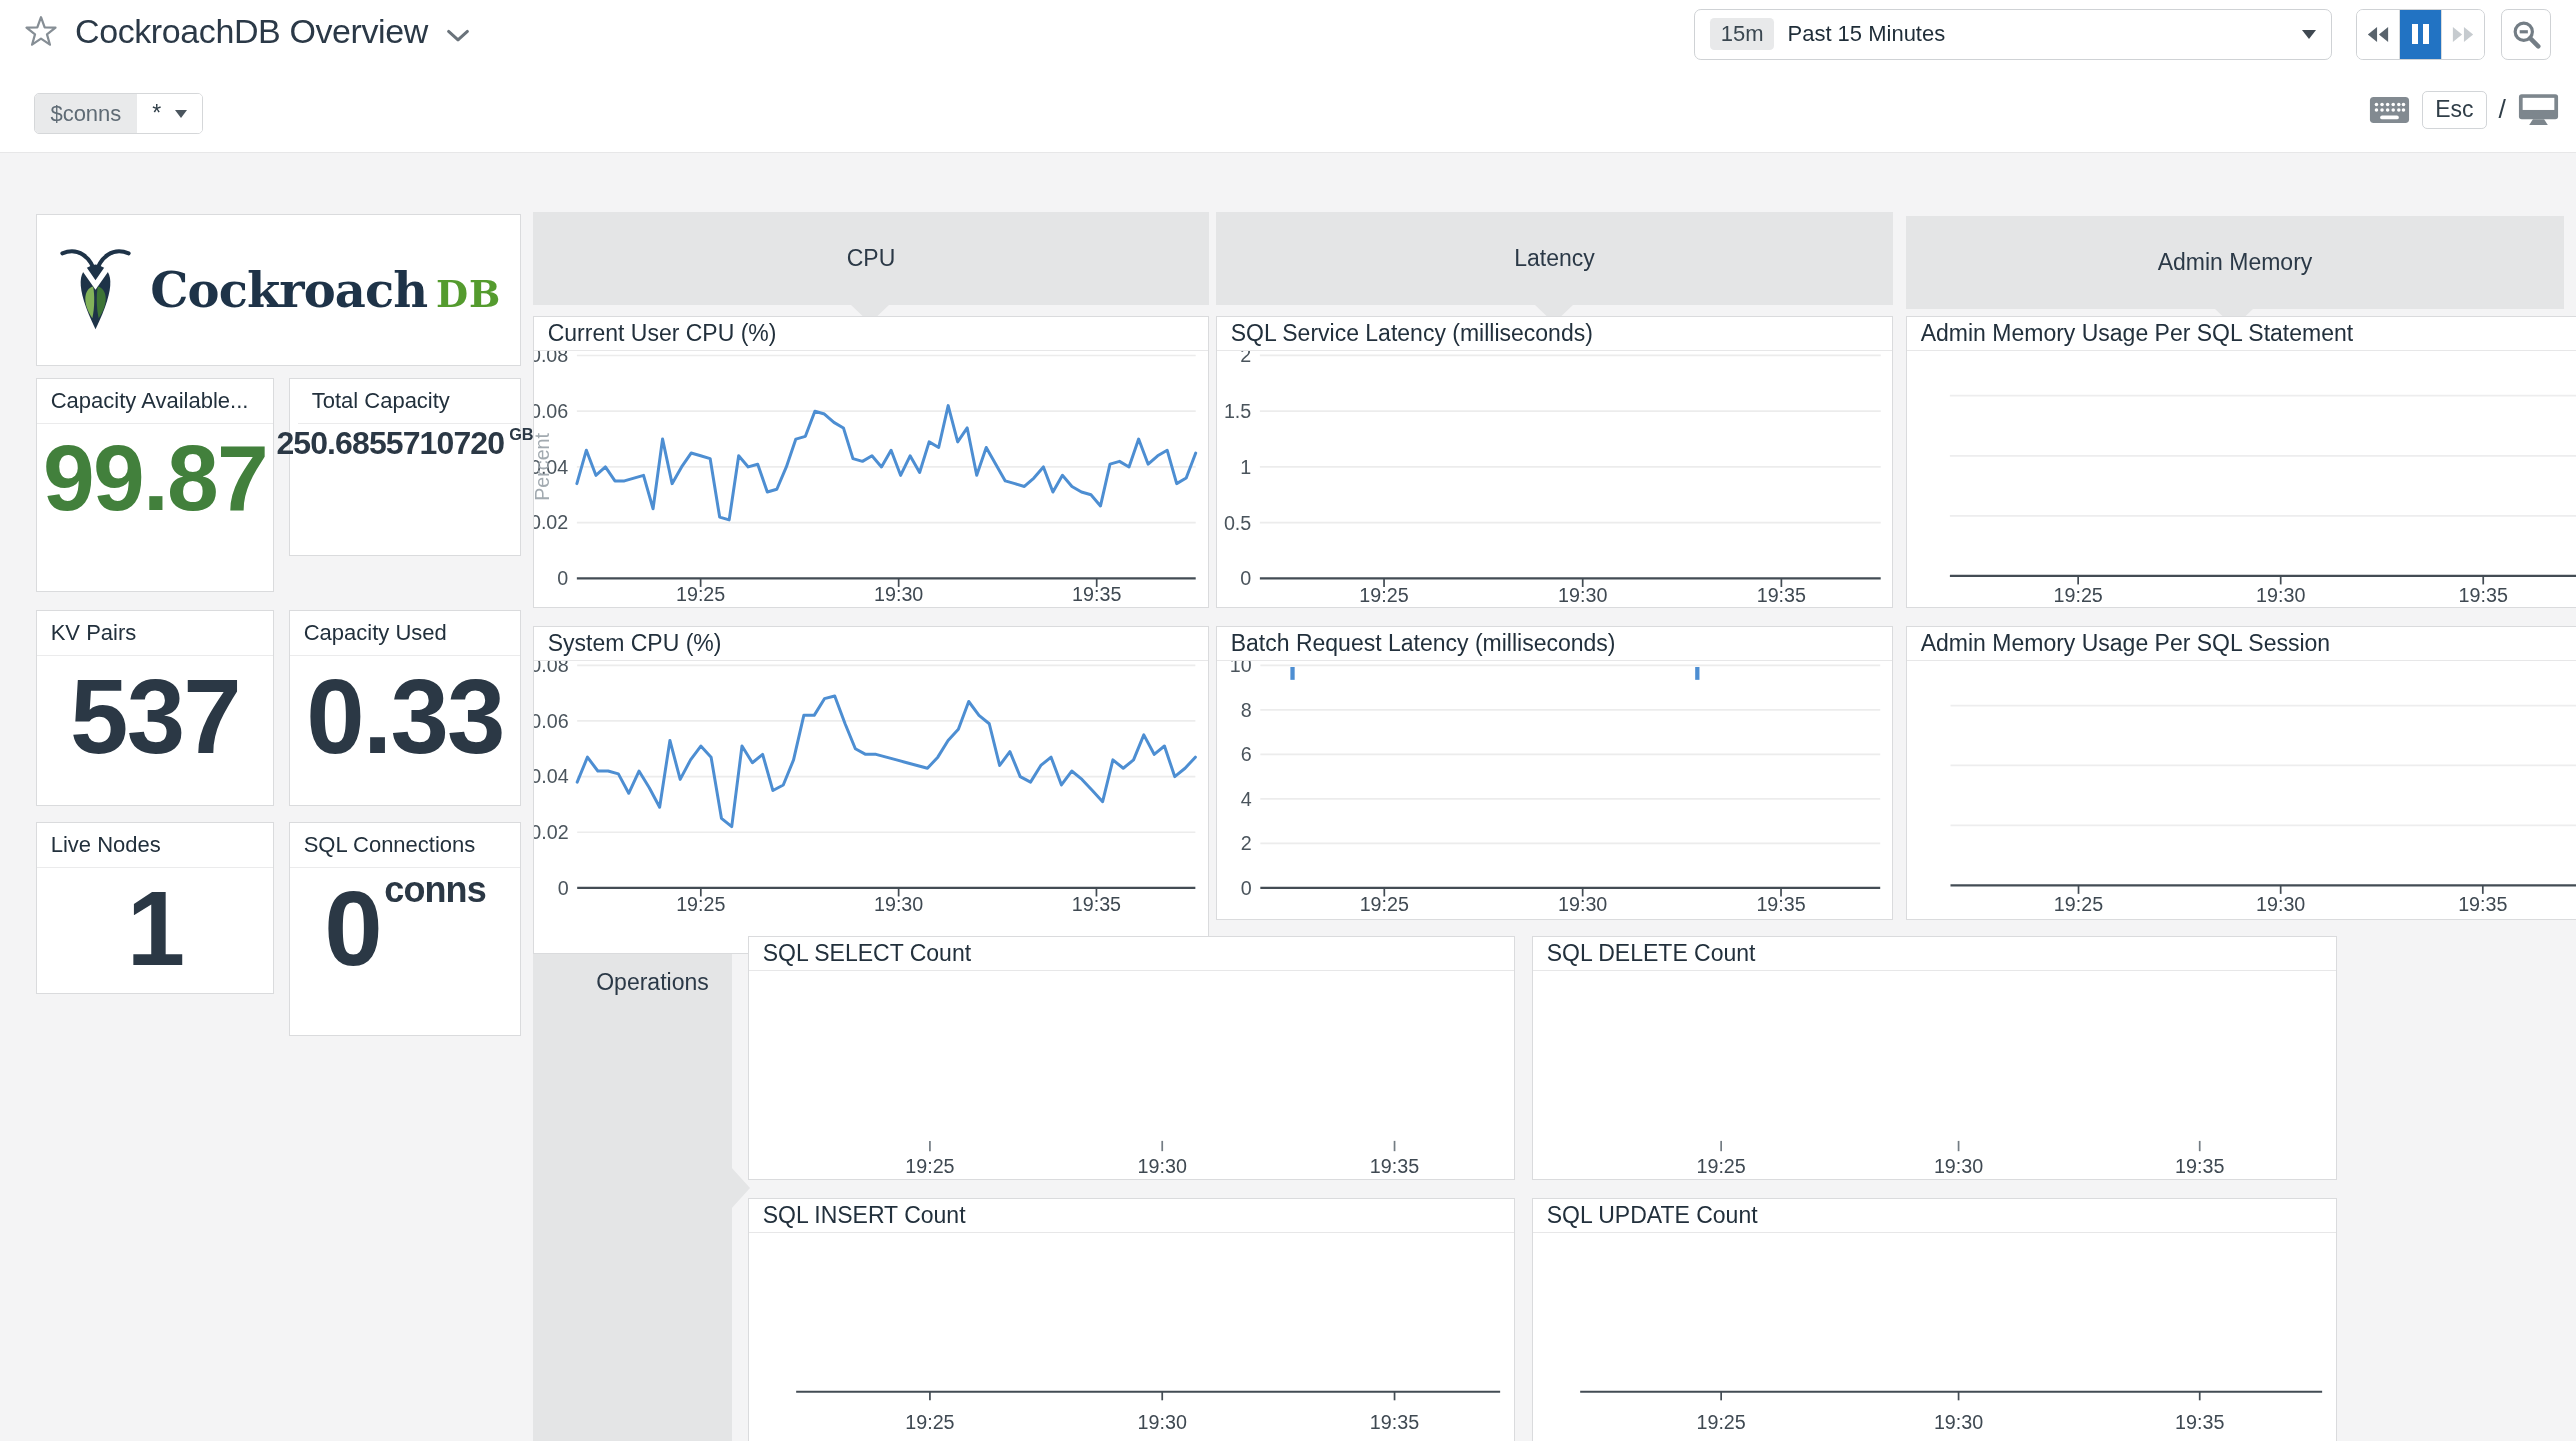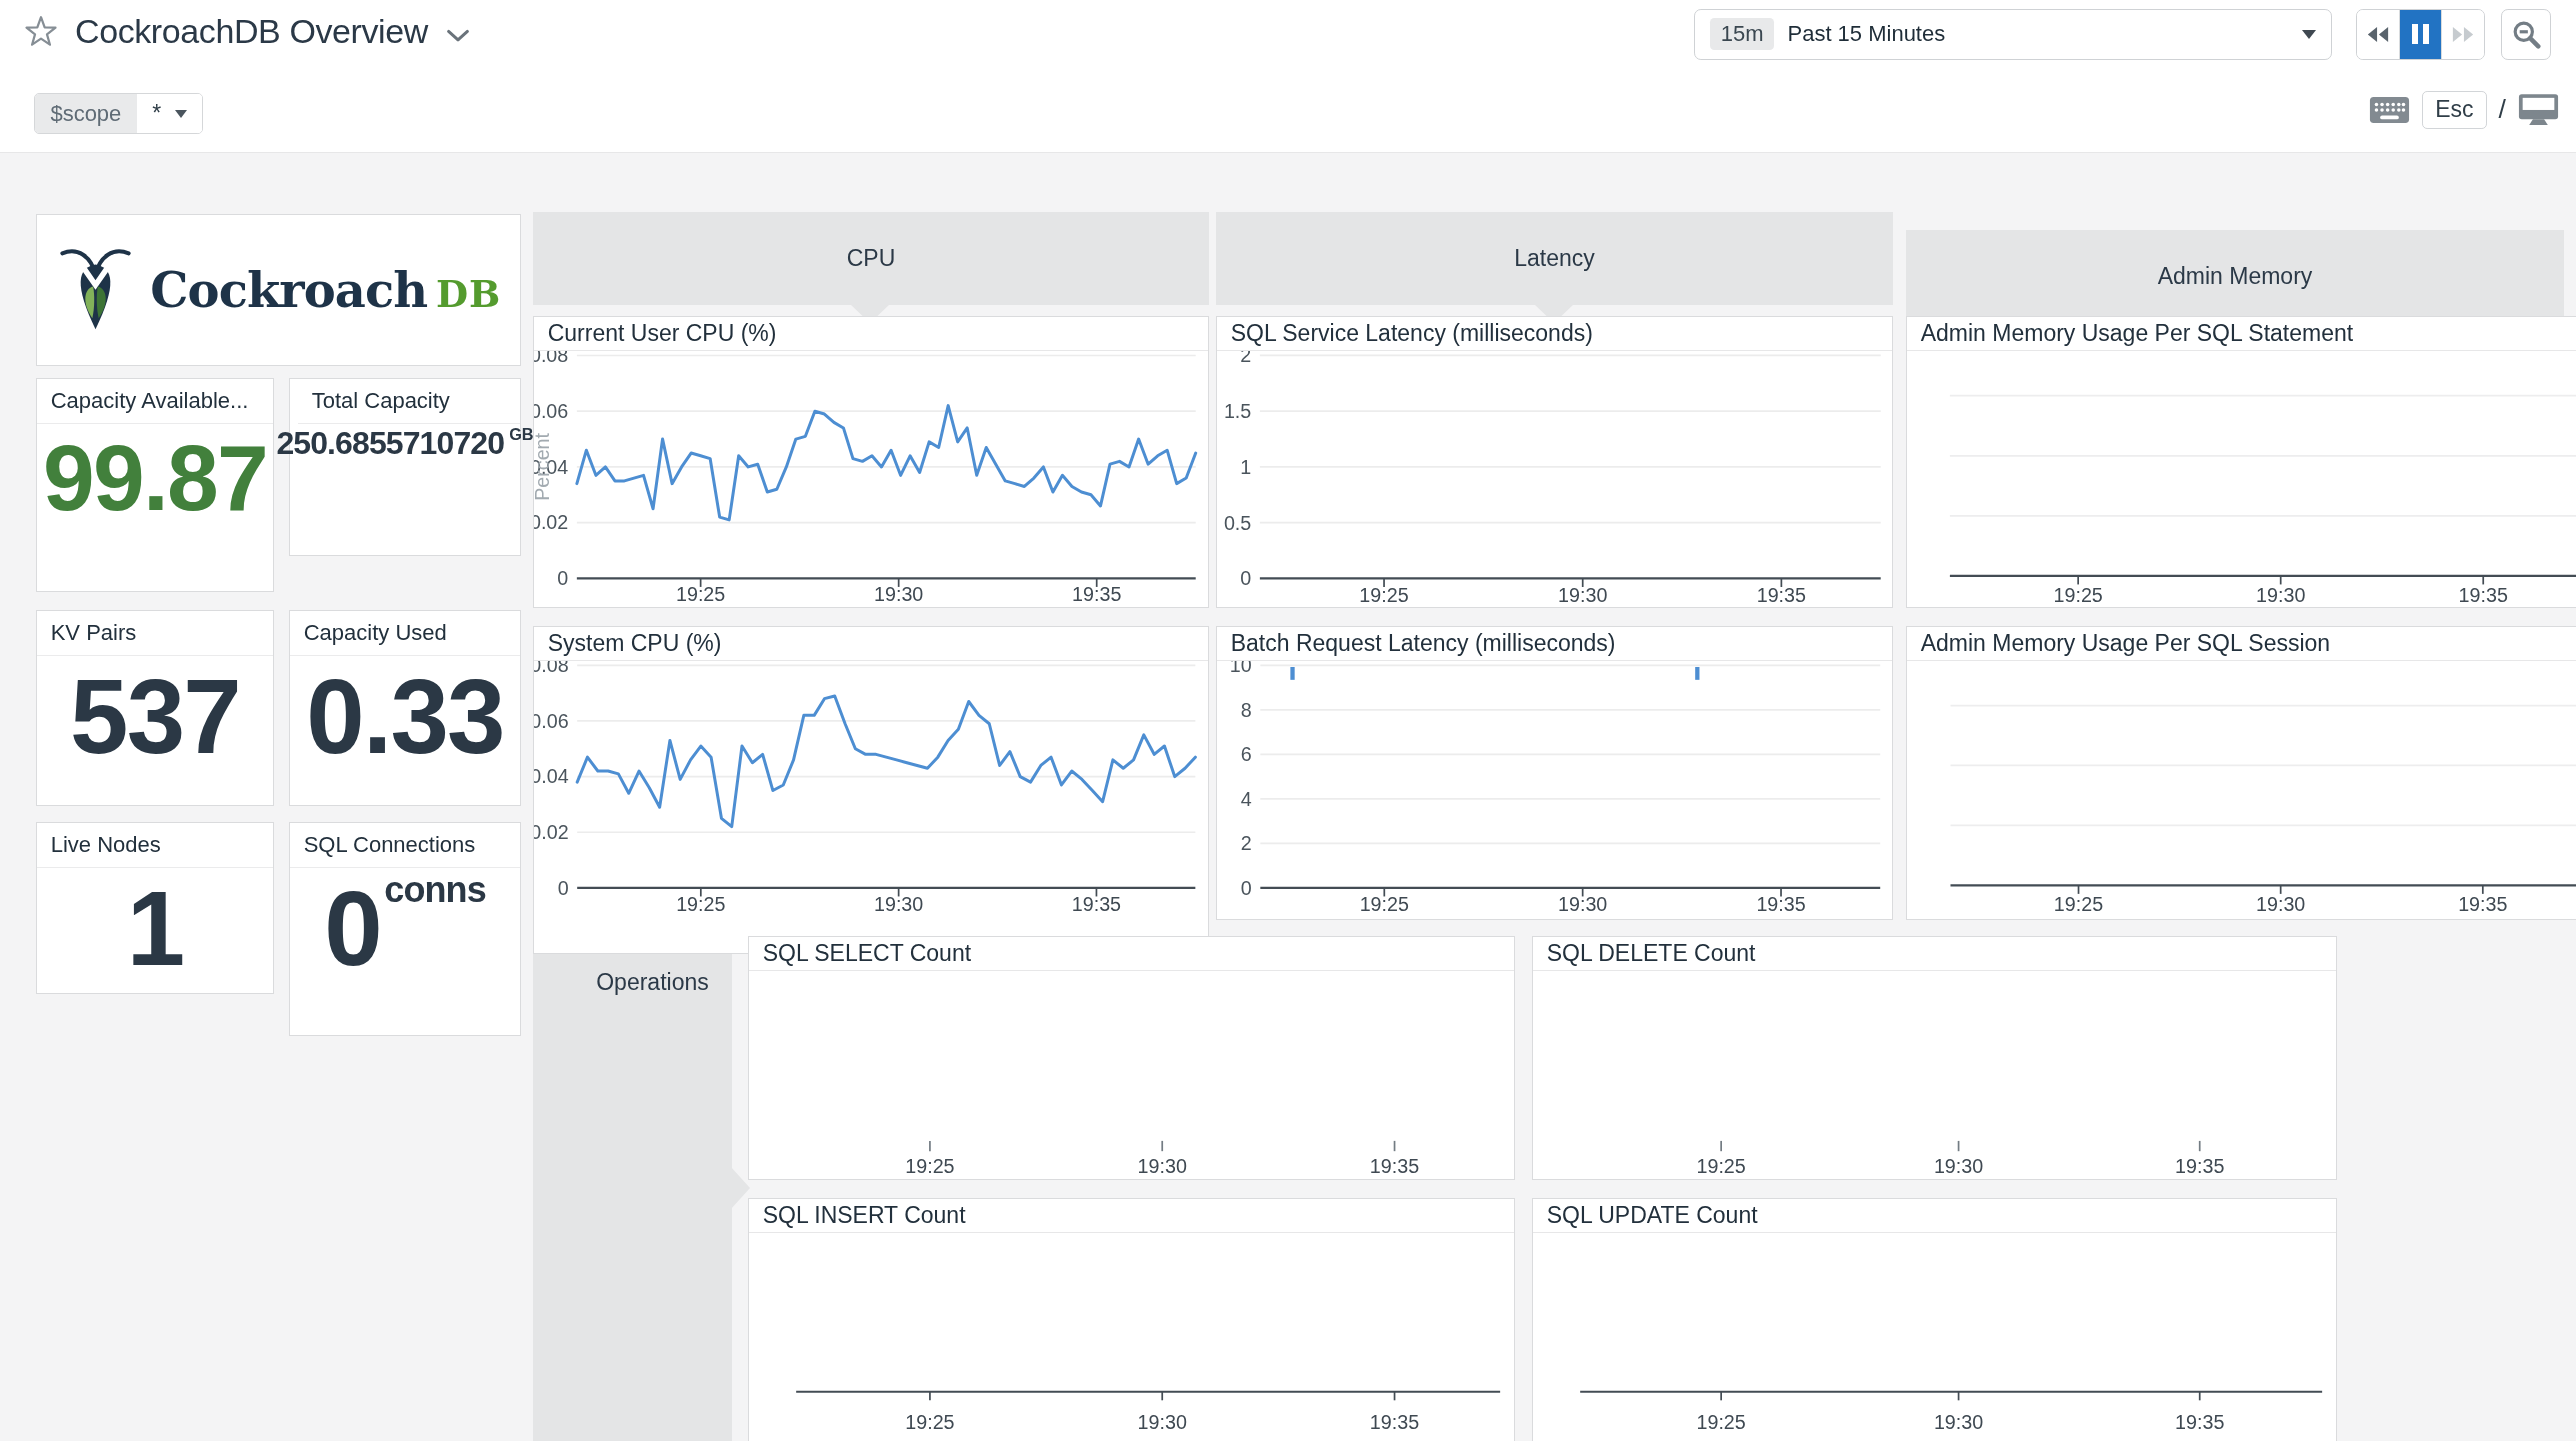--- a/index.html
+++ b/index.html
@@ -105,21 +105,21 @@
 
   <button class="zoom-btn abs">
     <svg width="29" height="29" viewBox="0 0 32 32">
         <circle cx="13" cy="13" r="9.5" fill="none" stroke="#737d85" stroke-width="3.5"></circle>
         <line x1="8.5" y1="13" x2="17.5" y2="13" stroke="#737d85" stroke-width="3.5"></line>
         <line x1="20" y1="20" x2="29" y2="29" stroke="#737d85" stroke-width="5" stroke-linecap="round"></line>
       </svg>
   </button>
 
   <div class="scope-widget abs">
-    <span class="scope-key">$scope</span>
+    <span class="scope-key">$conns</span>
     <span class="scope-val">
         <b style="font-weight:normal;">*</b>
         <span class="caret-sm"></span>
       </span>
   </div>
 
   <div class="kbd-hints">
     <span style="display:flex;">
       <svg width="41" height="28" viewBox="0 0 44 30">
           <rect x="1" y="1" width="42" height="28" rx="4" fill="#828a91"></rect>
@@ -211,21 +211,21 @@
 </div>
 
 <div class="group-header abs" style="left:533px;top:212px;width:676px;">
   <span>CPU</span>
   <div class="notch-down"></div>
 </div>
 <div class="group-header abs" style="left:1216px;top:212px;width:677px;">
   <span>Latency</span>
   <div class="notch-down"></div>
 </div>
-<div class="group-header abs" style="left:1906px;top:230px;width:658px;">
+<div class="group-header abs" style="left:1906px;top:216px;width:658px;">
   <span>Admin Memory</span>
   <div class="notch-down"></div>
 </div>
 <div class="ops-panel abs" style="left:533px;top:936px;width:199px;height:505px;">
   <div class="ops-label">Operations</div>
   <div class="notch-right"></div>
 </div>
 
 <div class="card chart-card abs" style="left:533px;top:316px;width:676px;height:292px;">
   <div class="chart-title">Current User CPU (%)</div>

